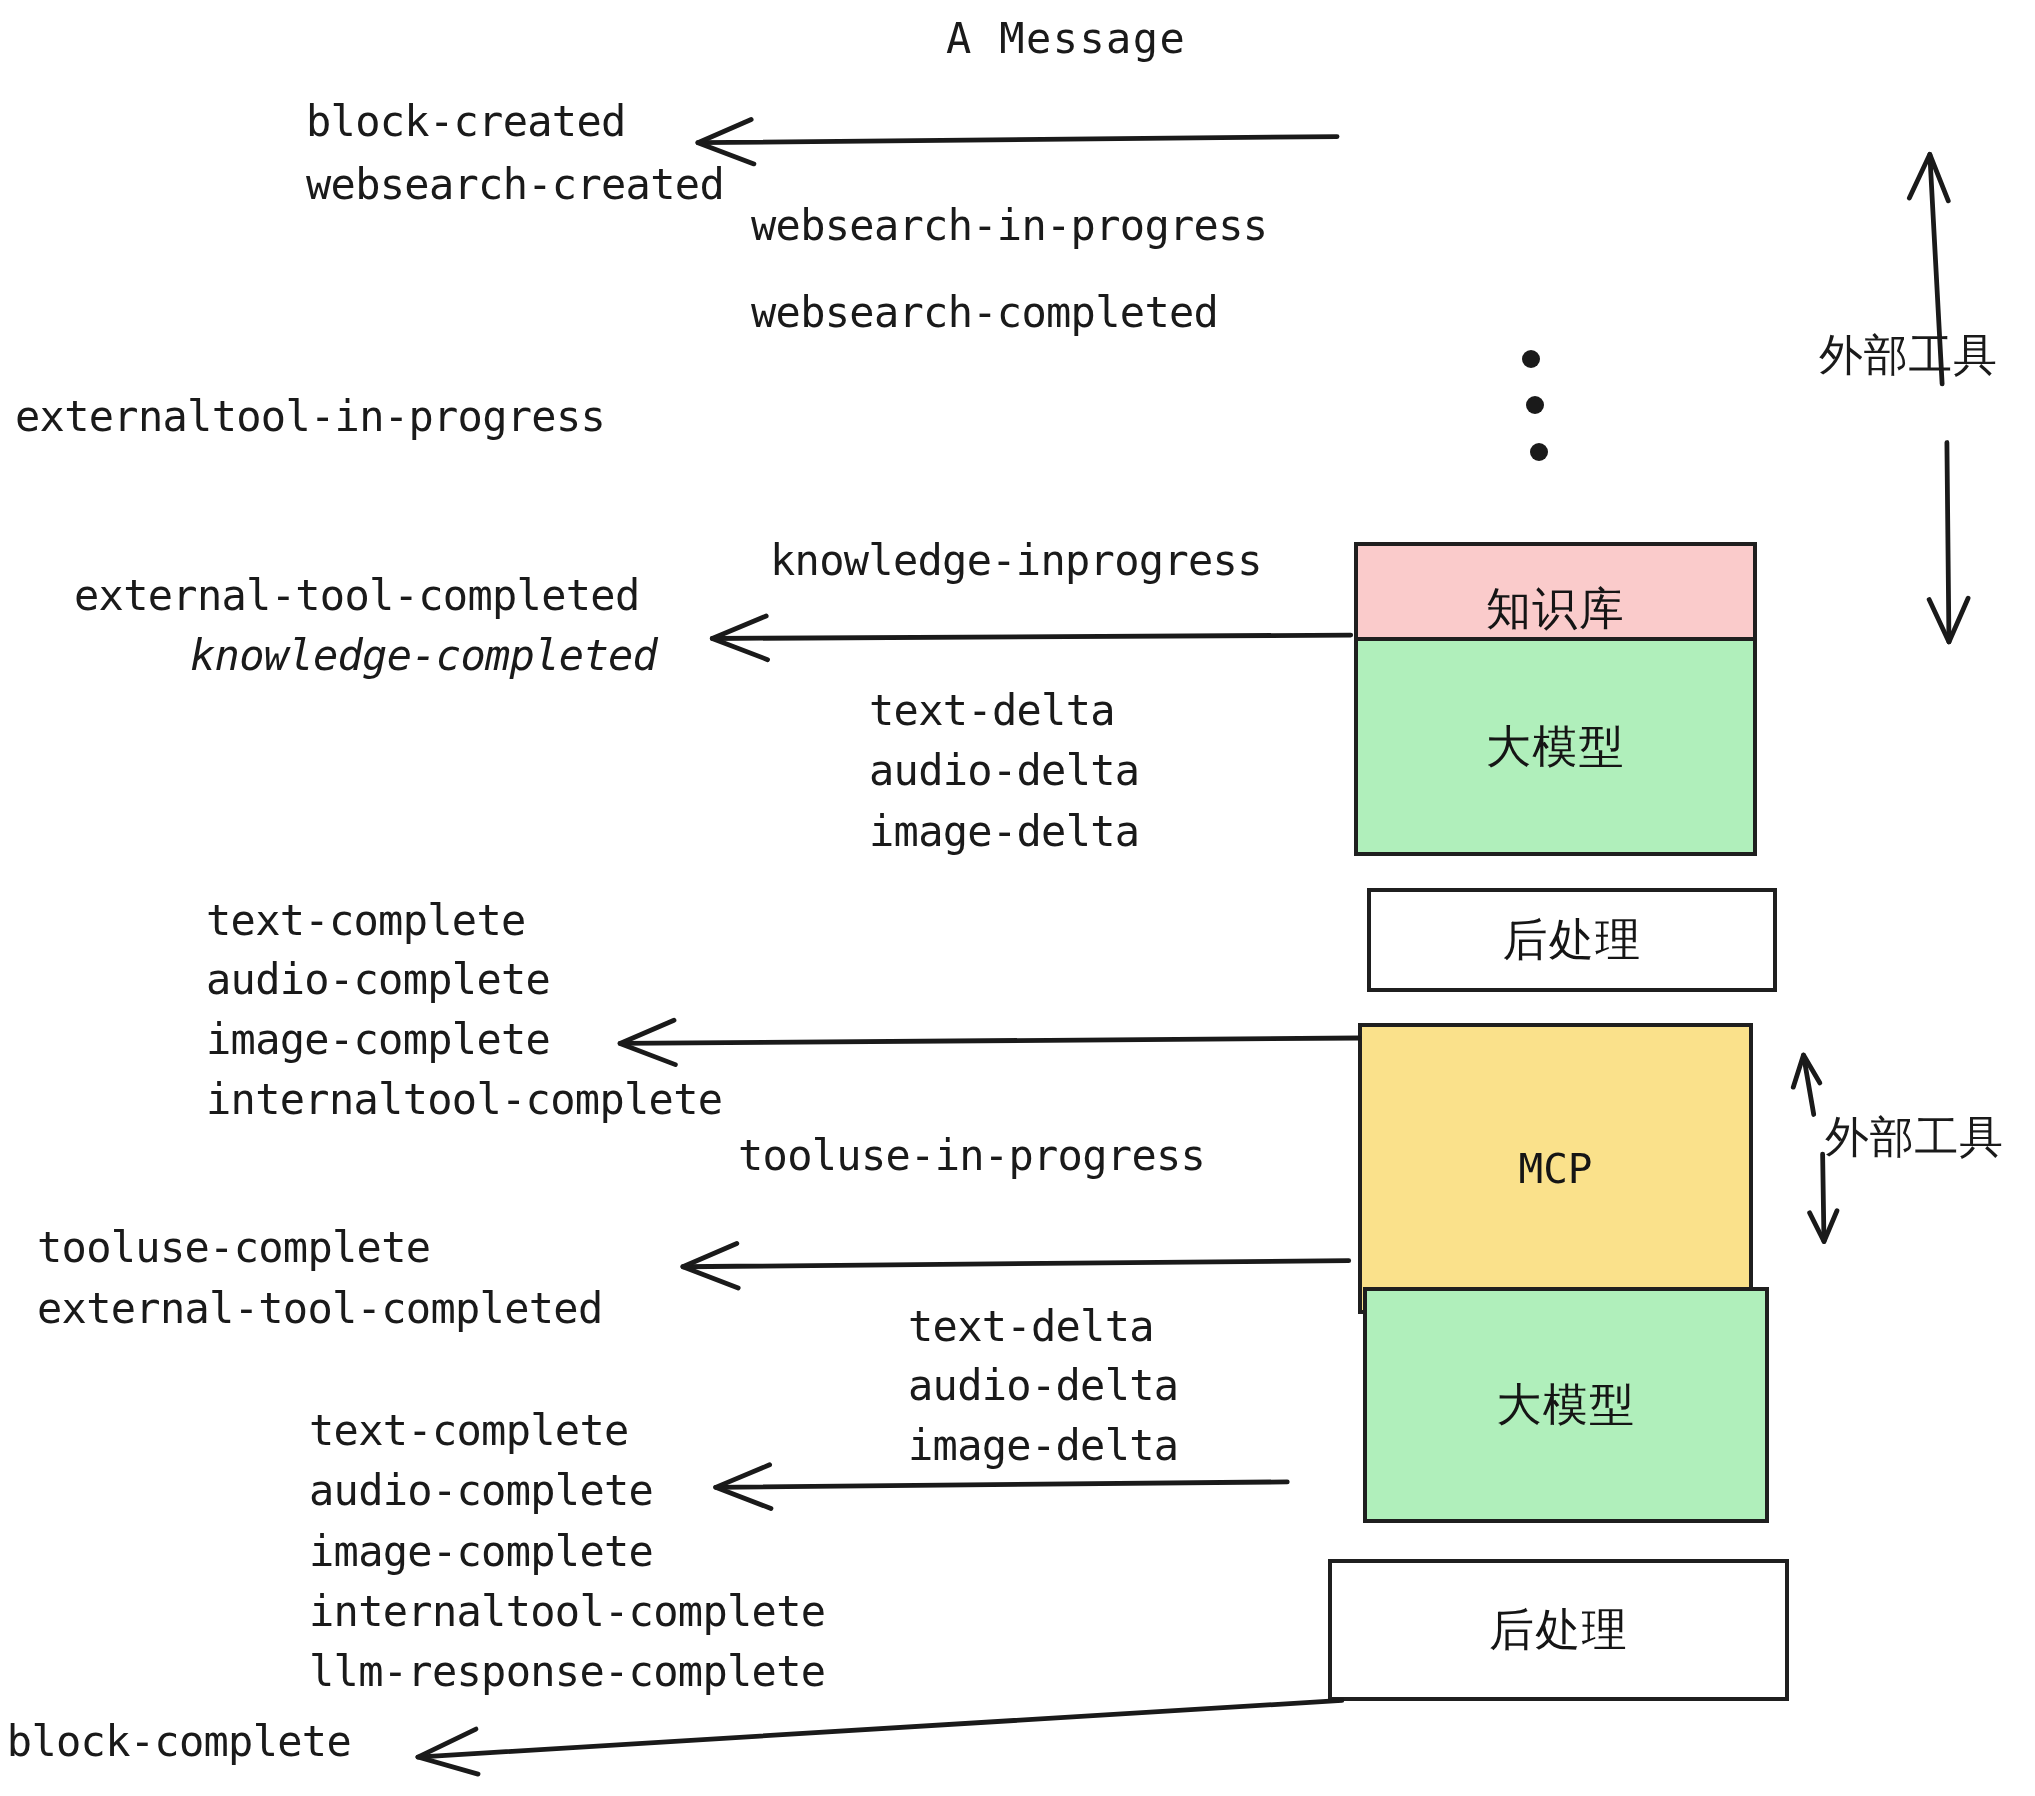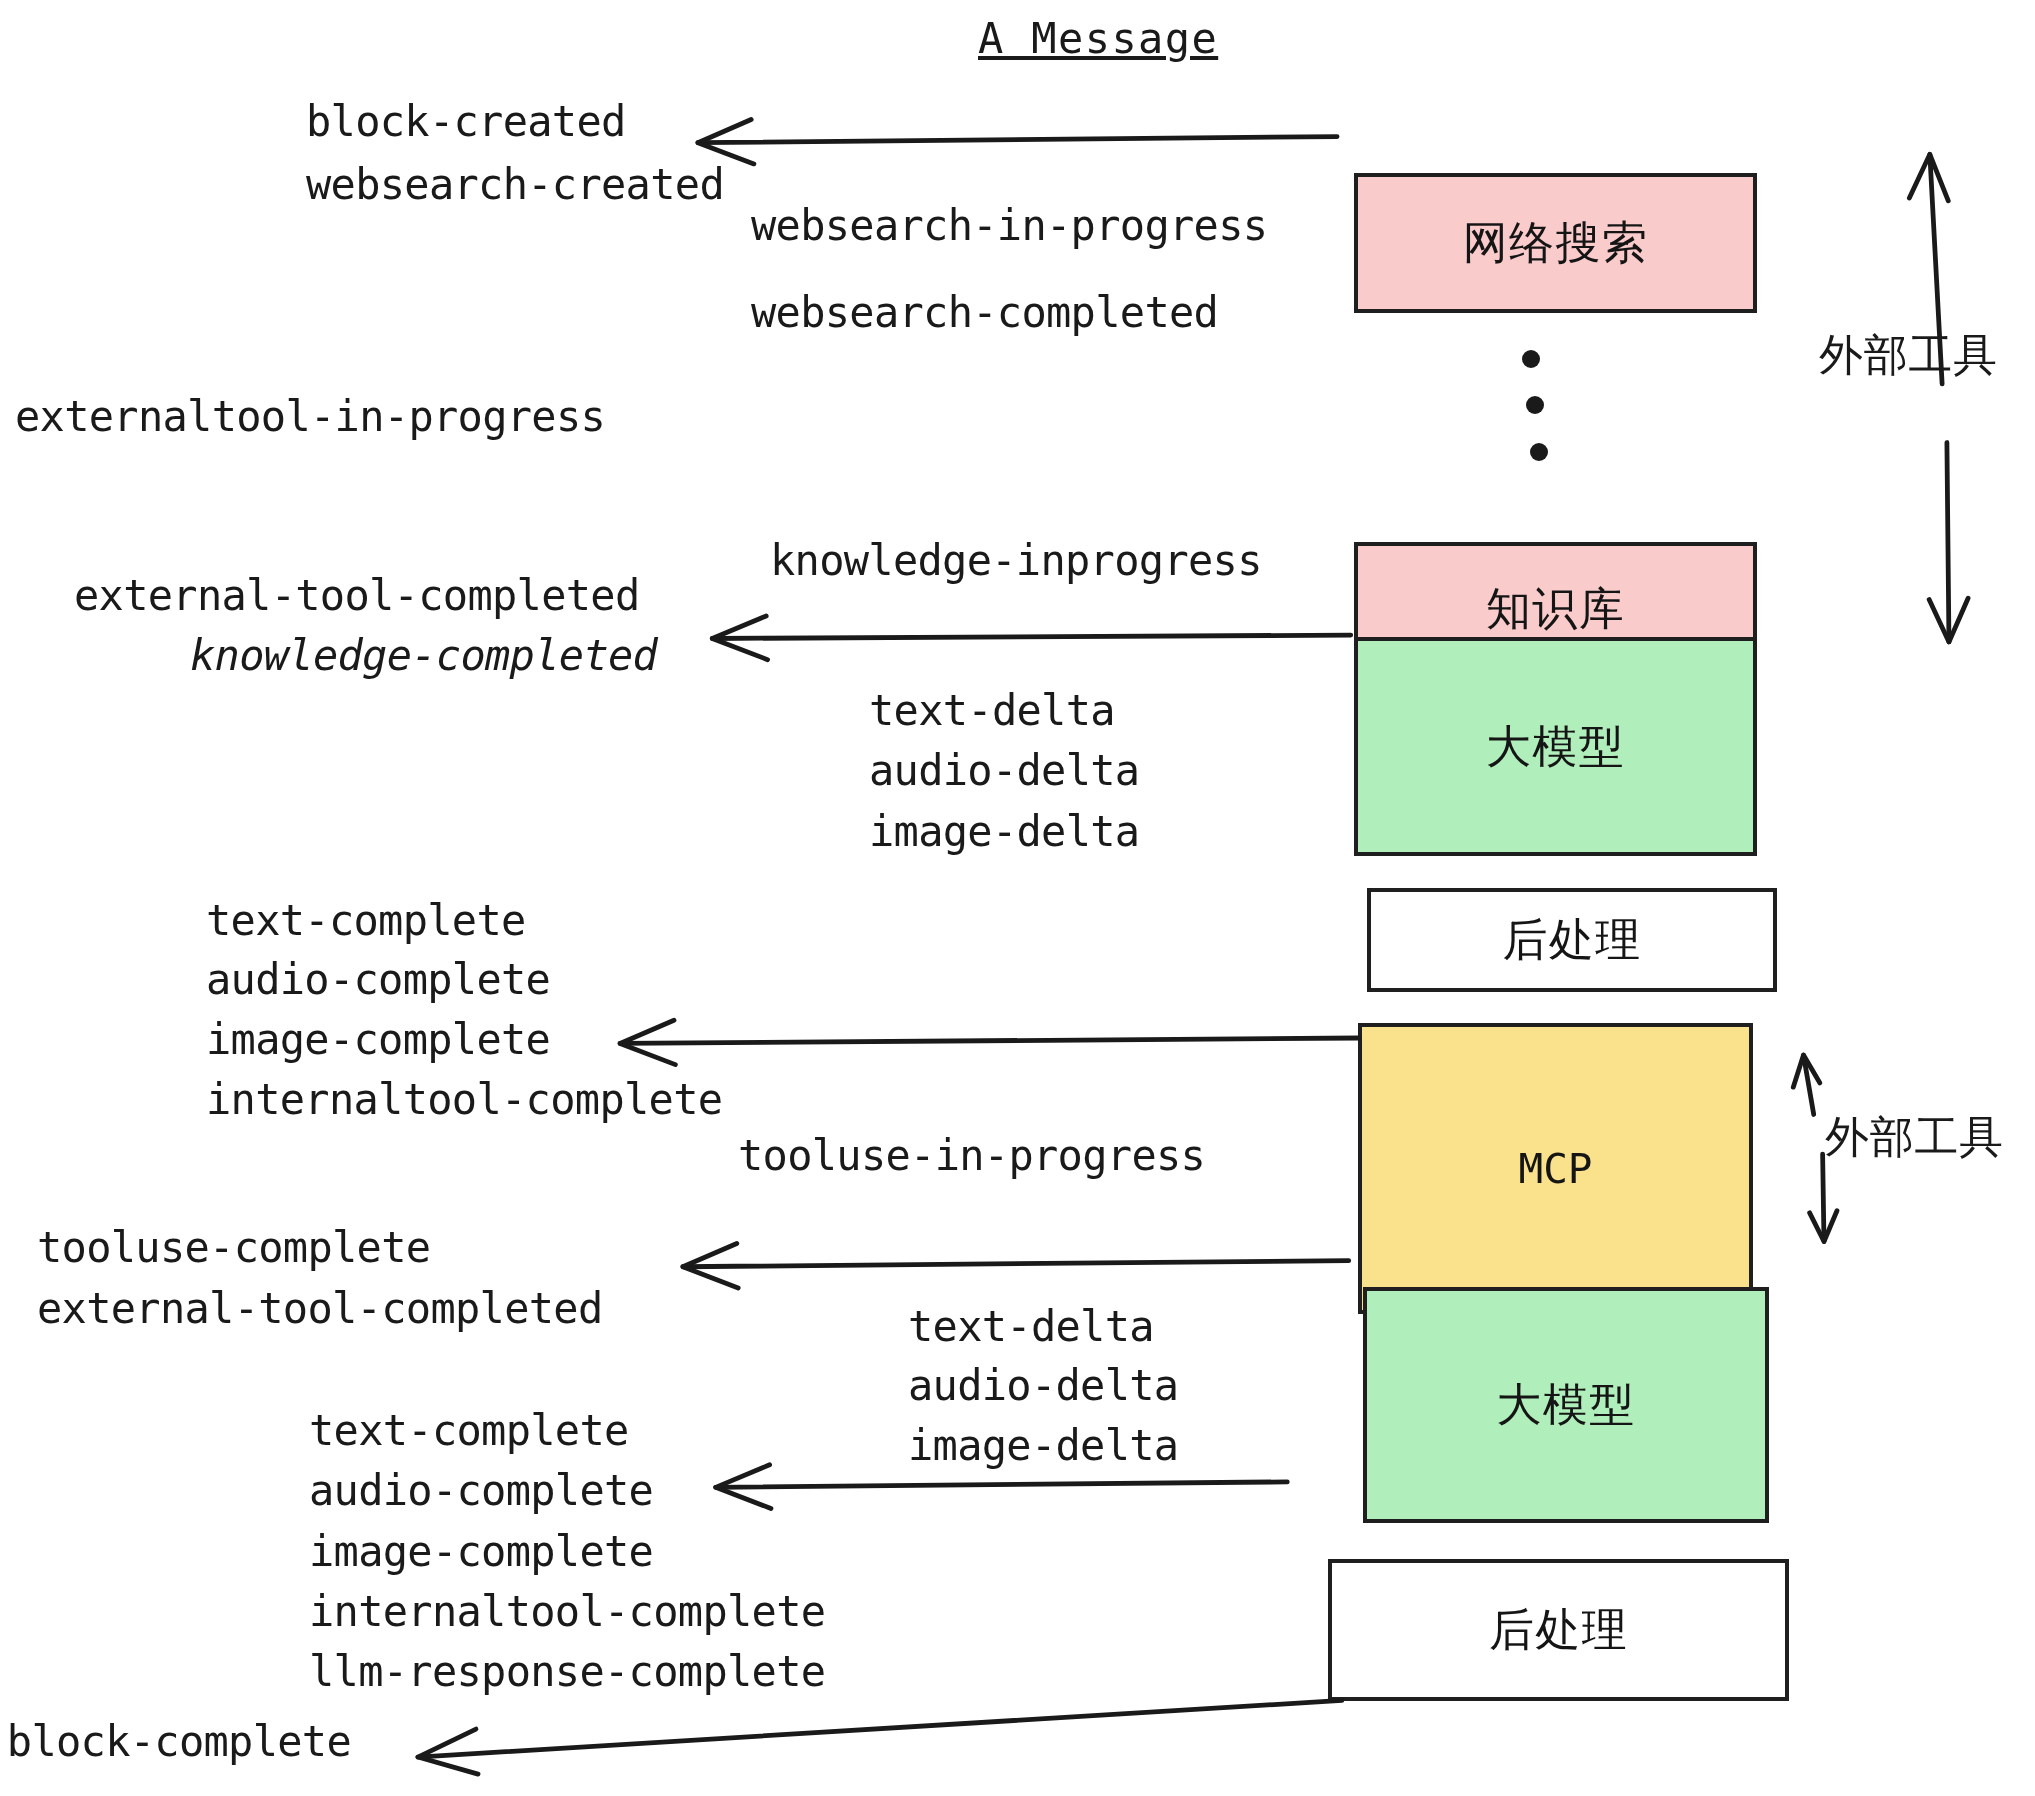--- a/index.html
+++ b/index.html
@@ -62,21 +62,21 @@
     position:absolute;left:0;top:0;
     width:2035px;height:1796px;
     pointer-events:none;
   }
 </style>
 </head>
 <body>
 
 <div id="stage">
 
-  <div class="title" style="left:978px;top:13.7px;text-decoration:underline;">A Message</div>
+  <div class="title" style="left:946px;top:13.7px;">A Message</div>
 
   <div class="lbl" style="left:306px;top:101px;">block-created</div>
 
   <div class="lbl" style="left:306px;top:164px;">websearch-created</div>
 
   <div class="lbl" style="left:751px;top:292px;">websearch-completed</div>
 
   <div class="lbl" style="left:751px;top:205px;">websearch-in-progress</div>
 
   <div class="lbl" style="left:15px;top:396px;">externaltool-in-progress</div>
@@ -119,23 +119,20 @@
   <div class="lbl" style="left:309px;top:1470px;">audio-complete</div>
 
   <div class="lbl" style="left:309px;top:1531px;">image-complete</div>
 
   <div class="lbl" style="left:309px;top:1591px;">internaltool-complete</div>
 
   <div class="lbl" style="left:309px;top:1651px;">llm-response-complete</div>
 
   <div class="lbl" style="left:6.8px;top:1721px;">block-complete</div>
 
-  <div class="box" style="left:1354px;top:173px;width:403px;height:140px;background:#facbcb;">
-    <span>网络搜索</span>
-  </div>
 
   <div class="box" style="left:1354px;top:502px;width:403px;height:133px;background:#facbcb;margin-top:40px;">
     <span>知识库</span>
   </div>
 
   <div class="box" style="left:1354px;top:637px;width:403px;height:219px;background:#b0efbb;">
     <span>大模型</span>
   </div>
 
   <div class="box" style="left:1367px;top:888px;width:410px;height:104px;background:#ffffff;">

